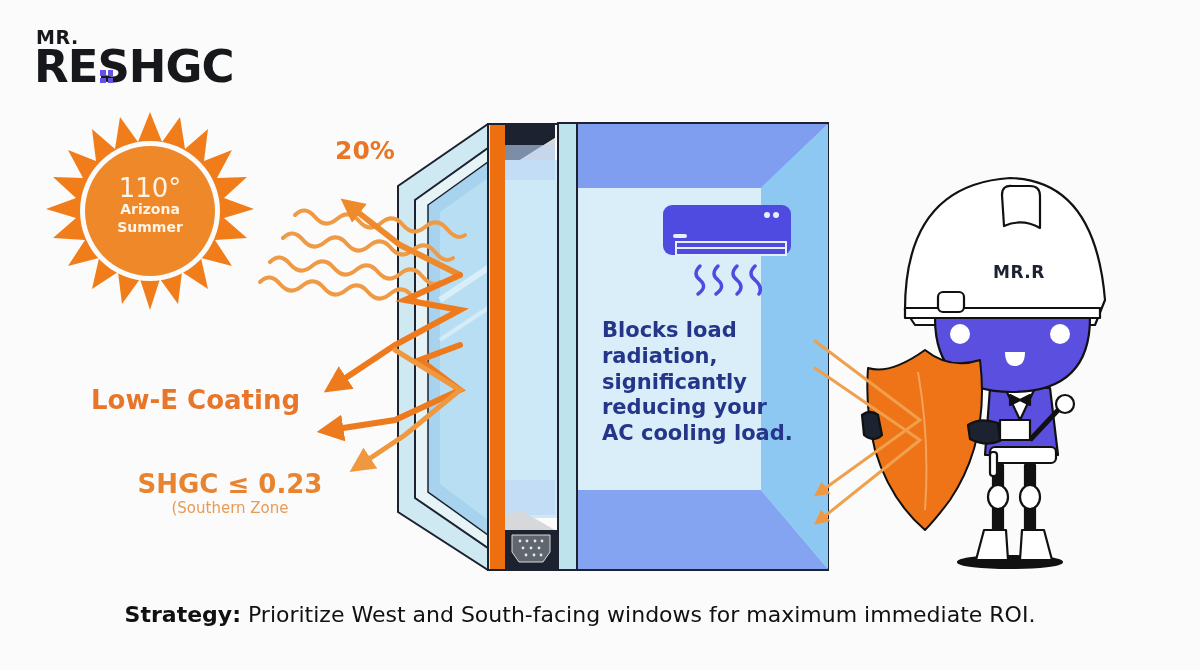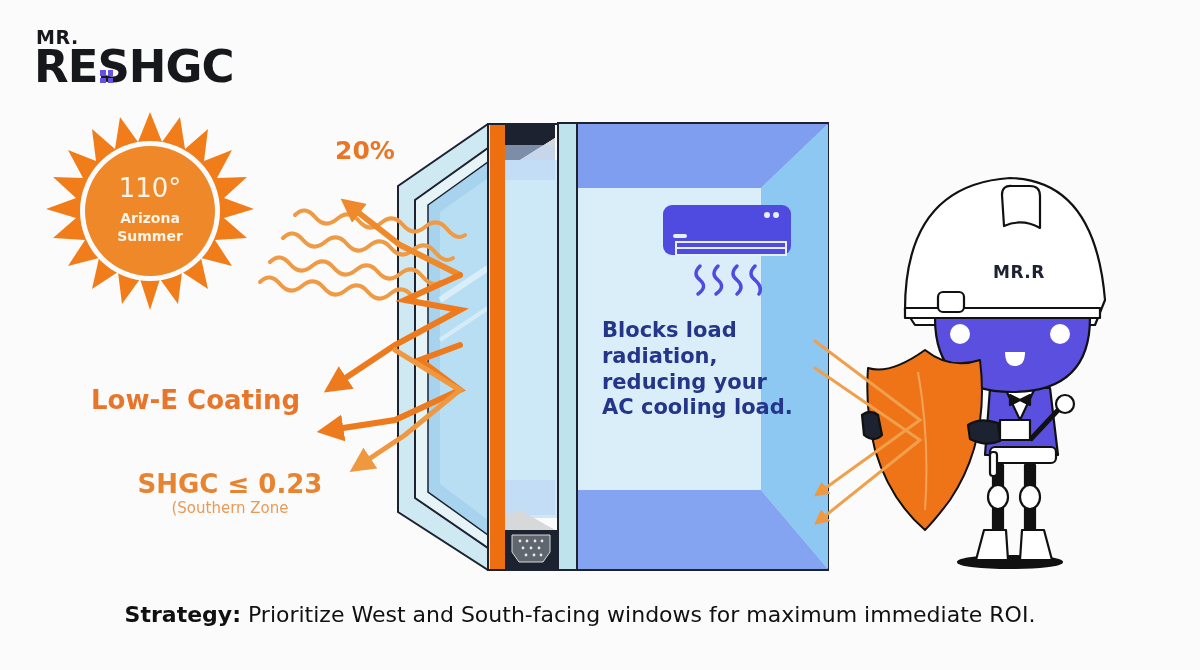--- a/index.html
+++ b/index.html
@@ -8,21 +8,21 @@
   .abs { position: absolute; }
 
   
   .logo-mr { left: 36px; top: 28px; font-size: 19px; font-weight: 700; color: #17181c; letter-spacing: 0.5px; line-height: 1; }
   .logo-main { left: 34px; top: 44px; font-size: 45px; font-weight: 900; color: #17181c; letter-spacing: -1px; line-height: 1; font-family: "DejaVu Sans", sans-serif; }
   .logo-main .e-mark { display: inline-block; position: relative; }
   .logo-windows { left: 100px; top: 70px; width: 13px; height: 13px; display: grid; grid-template-columns: 1fr 1fr; gap: 2px; }
   .logo-windows span { background: #6352e8; }
   .sun-text { left: 92px; top: 175px; width: 116px; text-align: center; color: #fff4e8; }
   .sun-temp { font-size: 26px; font-weight: 400; line-height: 1; }
-  .sun-sub { font-size: 14px; font-weight: 700; line-height: 1.25; margin-top: 9px; }
+  .sun-sub { font-size: 14px; font-weight: 700; line-height: 1.25; margin-top: 0; }
 
   .pct { left: 335px; top: 136px; font-size: 25px; font-weight: 700; color: #e87626; }
 
   .lowe { left: 91px; top: 385px; font-size: 26px; font-weight: 700; color: #e8752a; }
   .shgc { left: 60px; top: 470px; width: 340px; text-align: center; color: #e8832f; }
   .shgc-main { font-size: 26px; font-weight: 700; line-height: 1.1; }
   .shgc-sub { font-size: 15px; line-height: 1.22; color: #e99a55; }
 
   .room-text { left: 602px; top: 318px; width: 210px; font-size: 21px; font-weight: 700; color: #24358a; line-height: 1.23; }
 
@@ -203,19 +203,20 @@
 <div class="abs lowe">Low-E Coating</div>
 
 <div class="abs shgc">
   <div class="shgc-main">SHGC ≤ 0.23</div>
   <div class="shgc-sub">(Southern Zone</div>
 </div>
 
 <div class="abs room-text">
   <div>Blocks load</div>
   <div>radiation,</div>
+  <div>significantly</div>
   <div>reducing your</div>
   <div>AC cooling load.</div>
 </div>
 
 <div class="abs" style="left:993px;top:262px;font-size:17px;font-weight:900;color:#1d2230;letter-spacing:0.5px;">MR.R</div>
 
 <div class="abs strategy"><b>Strategy:</b><span> Prioritize West and South-facing windows for maximum immediate ROI.</span></div>
 
 </body></html>

